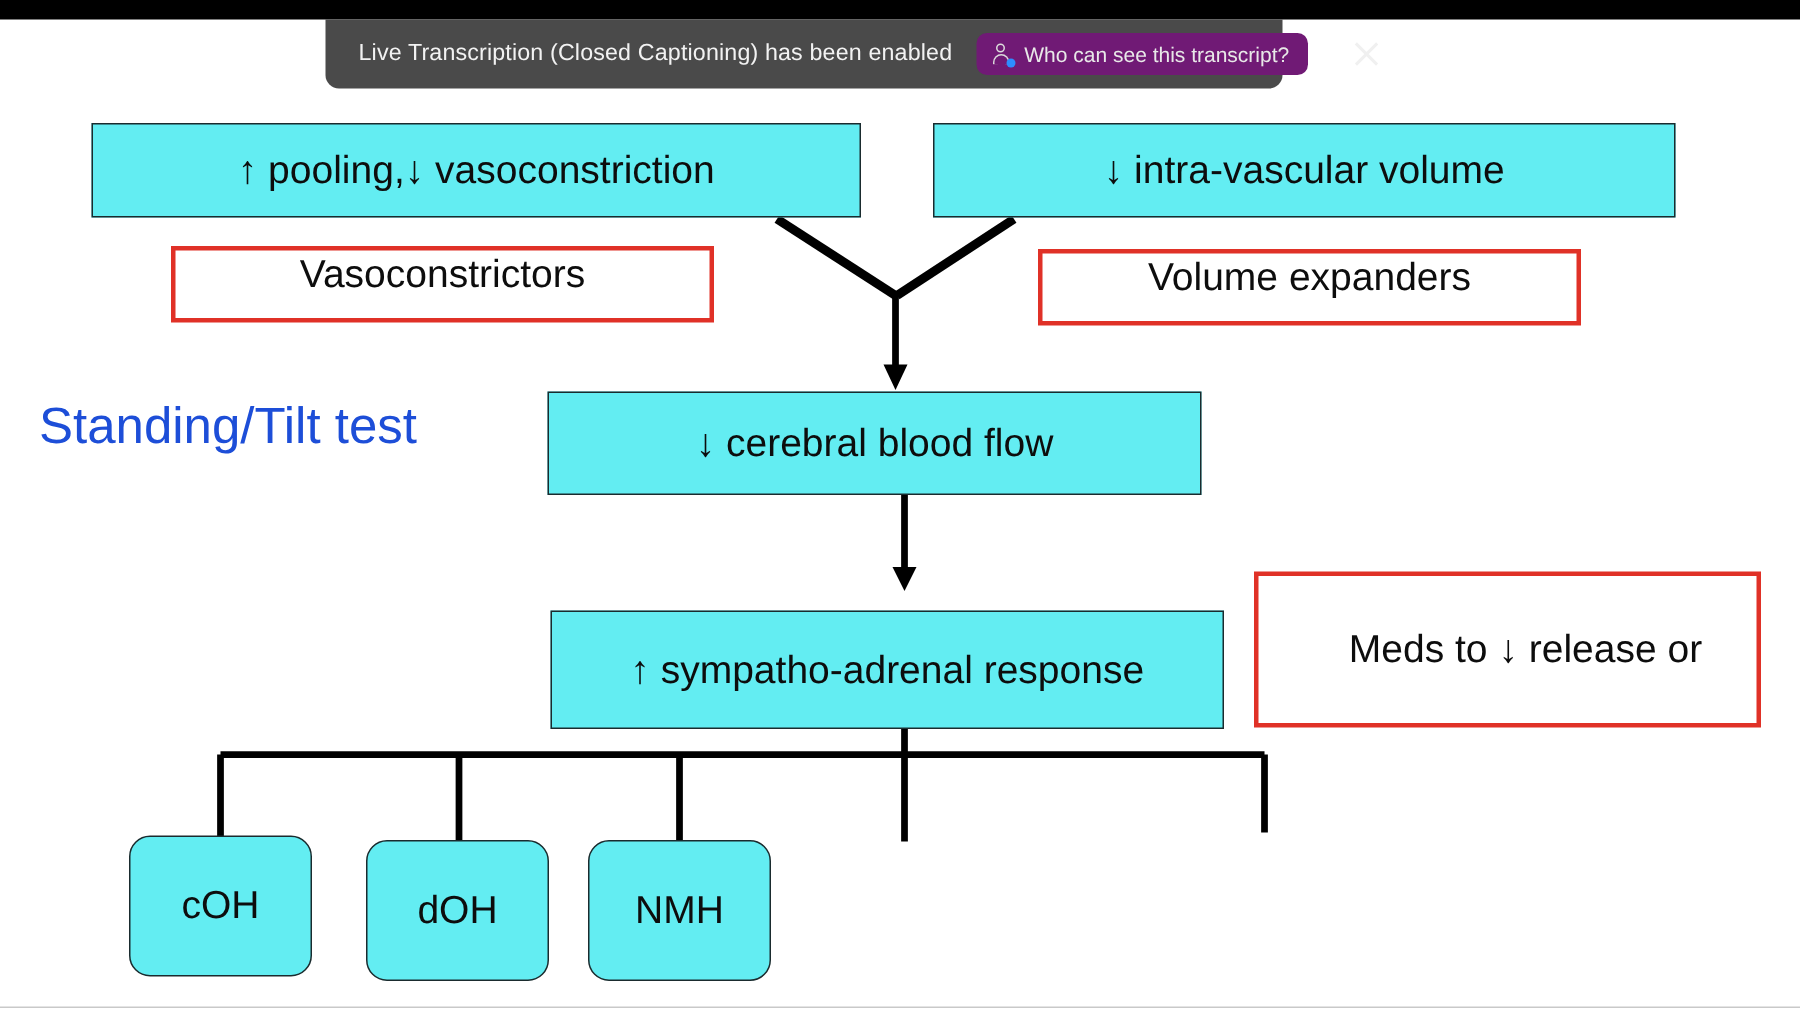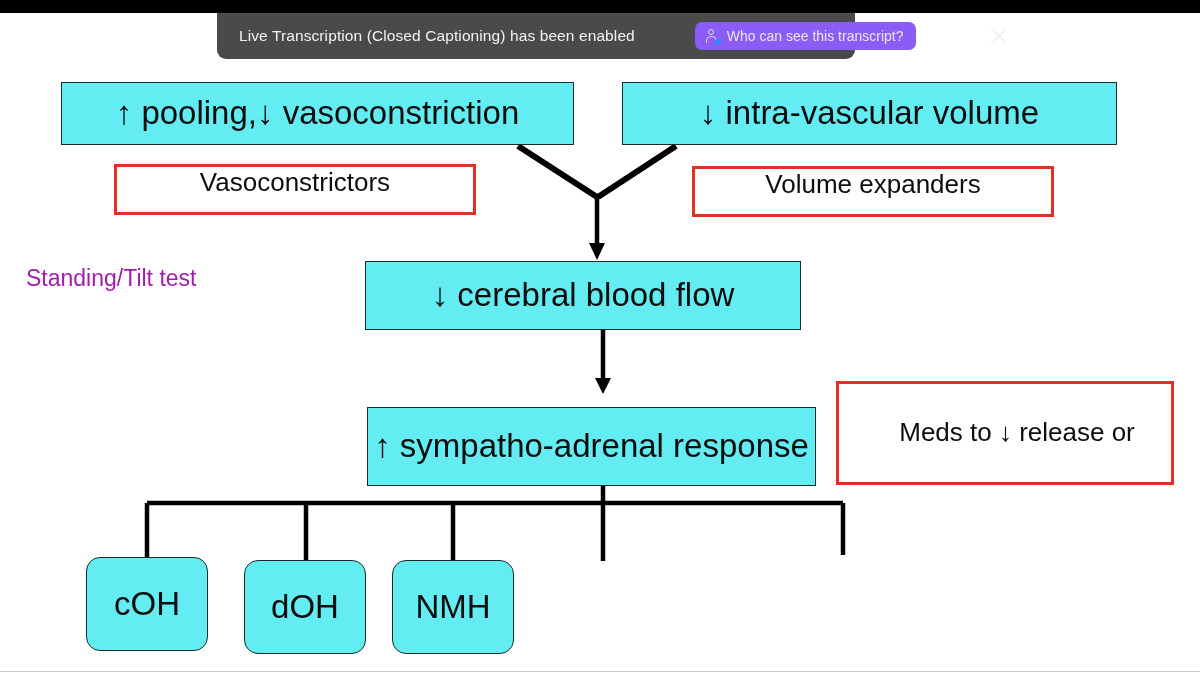--- a/index.html
+++ b/index.html
@@ -38,31 +38,30 @@
     position: absolute;
     left: 217px; top: 13px;
     width: 638px; height: 46px;
     background: #4a4a4a;
     border-radius: 0 0 9px 9px;
     display: flex;
     align-items: center;
     box-sizing: border-box;
     padding: 0 14px 0 22px;
     color: #ffffff;
-    gap: 44px;
   }
   .banner-text {
     font-size: 15.5px;
     color: #f2f2f2;
     white-space: nowrap;
     letter-spacing: .1px;
   }
   .banner-pill {
     margin-left: 16px;
-    background: #8b5cf6;
+    background: #701a75;
     border-radius: 7px;
     height: 28px;
     display: flex;
     align-items: center;
     padding: 0 13px 0 10px;
     cursor: pointer;
   }
   .banner-pill-label {
     font-size: 14px;
     color: #e8e8e8;
@@ -120,21 +119,21 @@
   
   .node {
     position: absolute;
     box-sizing: border-box;
     background: #63EDF2;
     border: 1.6px solid #1a2b2e;
     display: flex;
     align-items: center;
     justify-content: center;
     color: #0d0d0d;
-    font-size: 33px;
+    font-size: 26px;
     line-height: 1.12;
     text-align: center;
     white-space: nowrap;
     z-index: 3;
   }
   .node.rounded { border-radius: 14px; }
 
   .callout {
     position: absolute;
     box-sizing: border-box;
@@ -144,22 +143,22 @@
     justify-content: center;
     color: #0d0d0d;
     font-size: 26px;
     line-height: 1.2;
     text-align: center;
     z-index: 4;
   }
 
   .plain-label {
     position: absolute;
-    color: #a21caf;
-    font-size: 23px;
+    color: #1d4ed8;
+    font-size: 34px;
     white-space: nowrap;
     z-index: 3;
   }
 
   
   .connectors {
     position: absolute;
     left: 0; top: 0;
     width: 1200px; height: 678px;
     z-index: 1;

